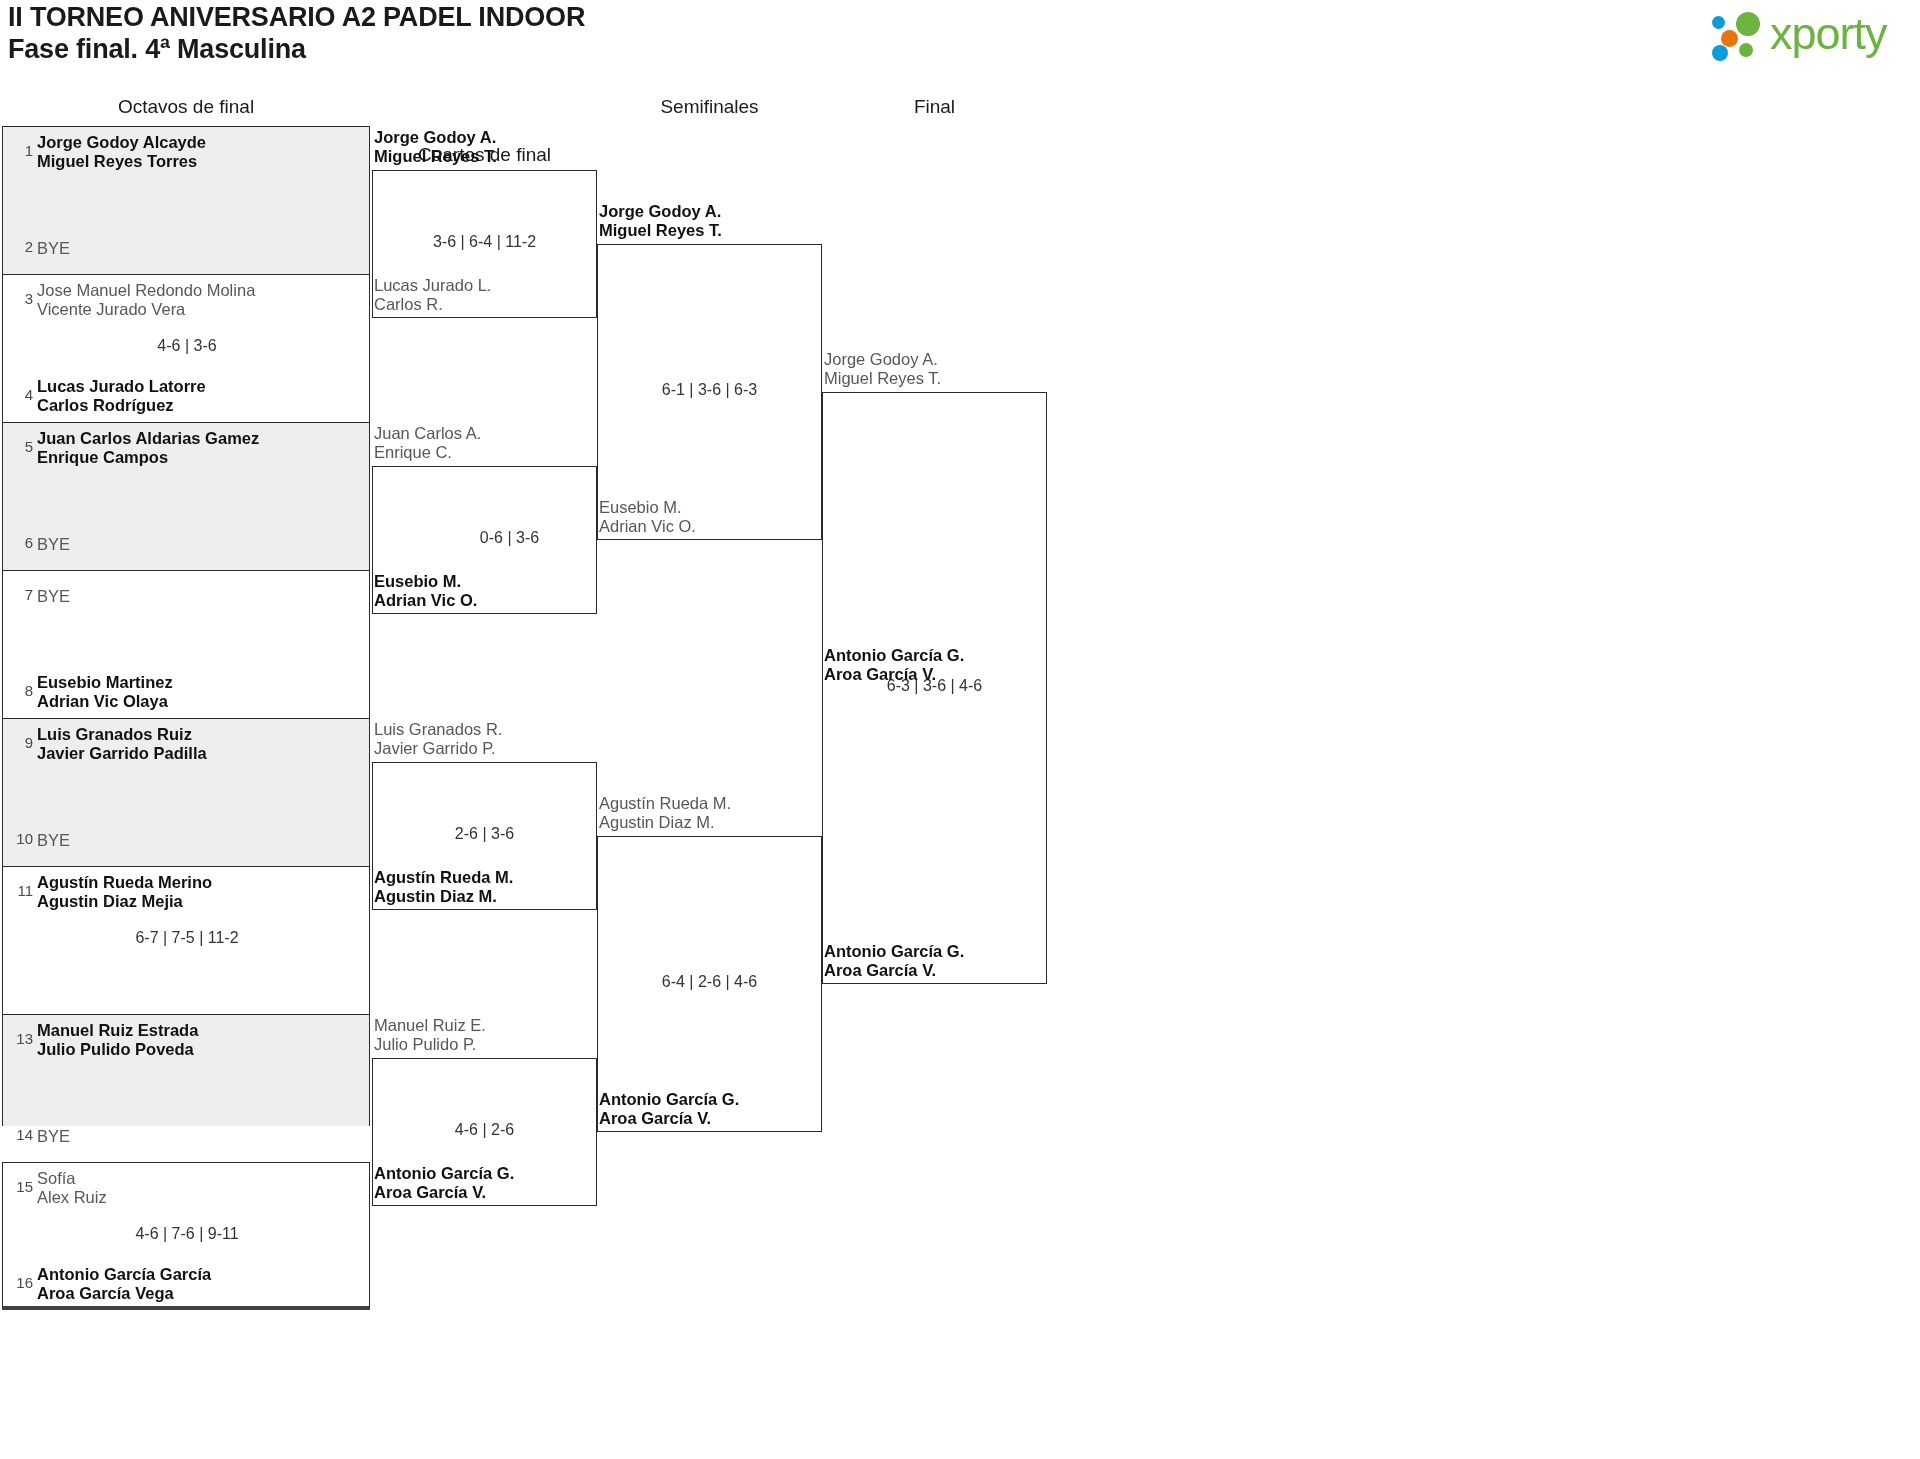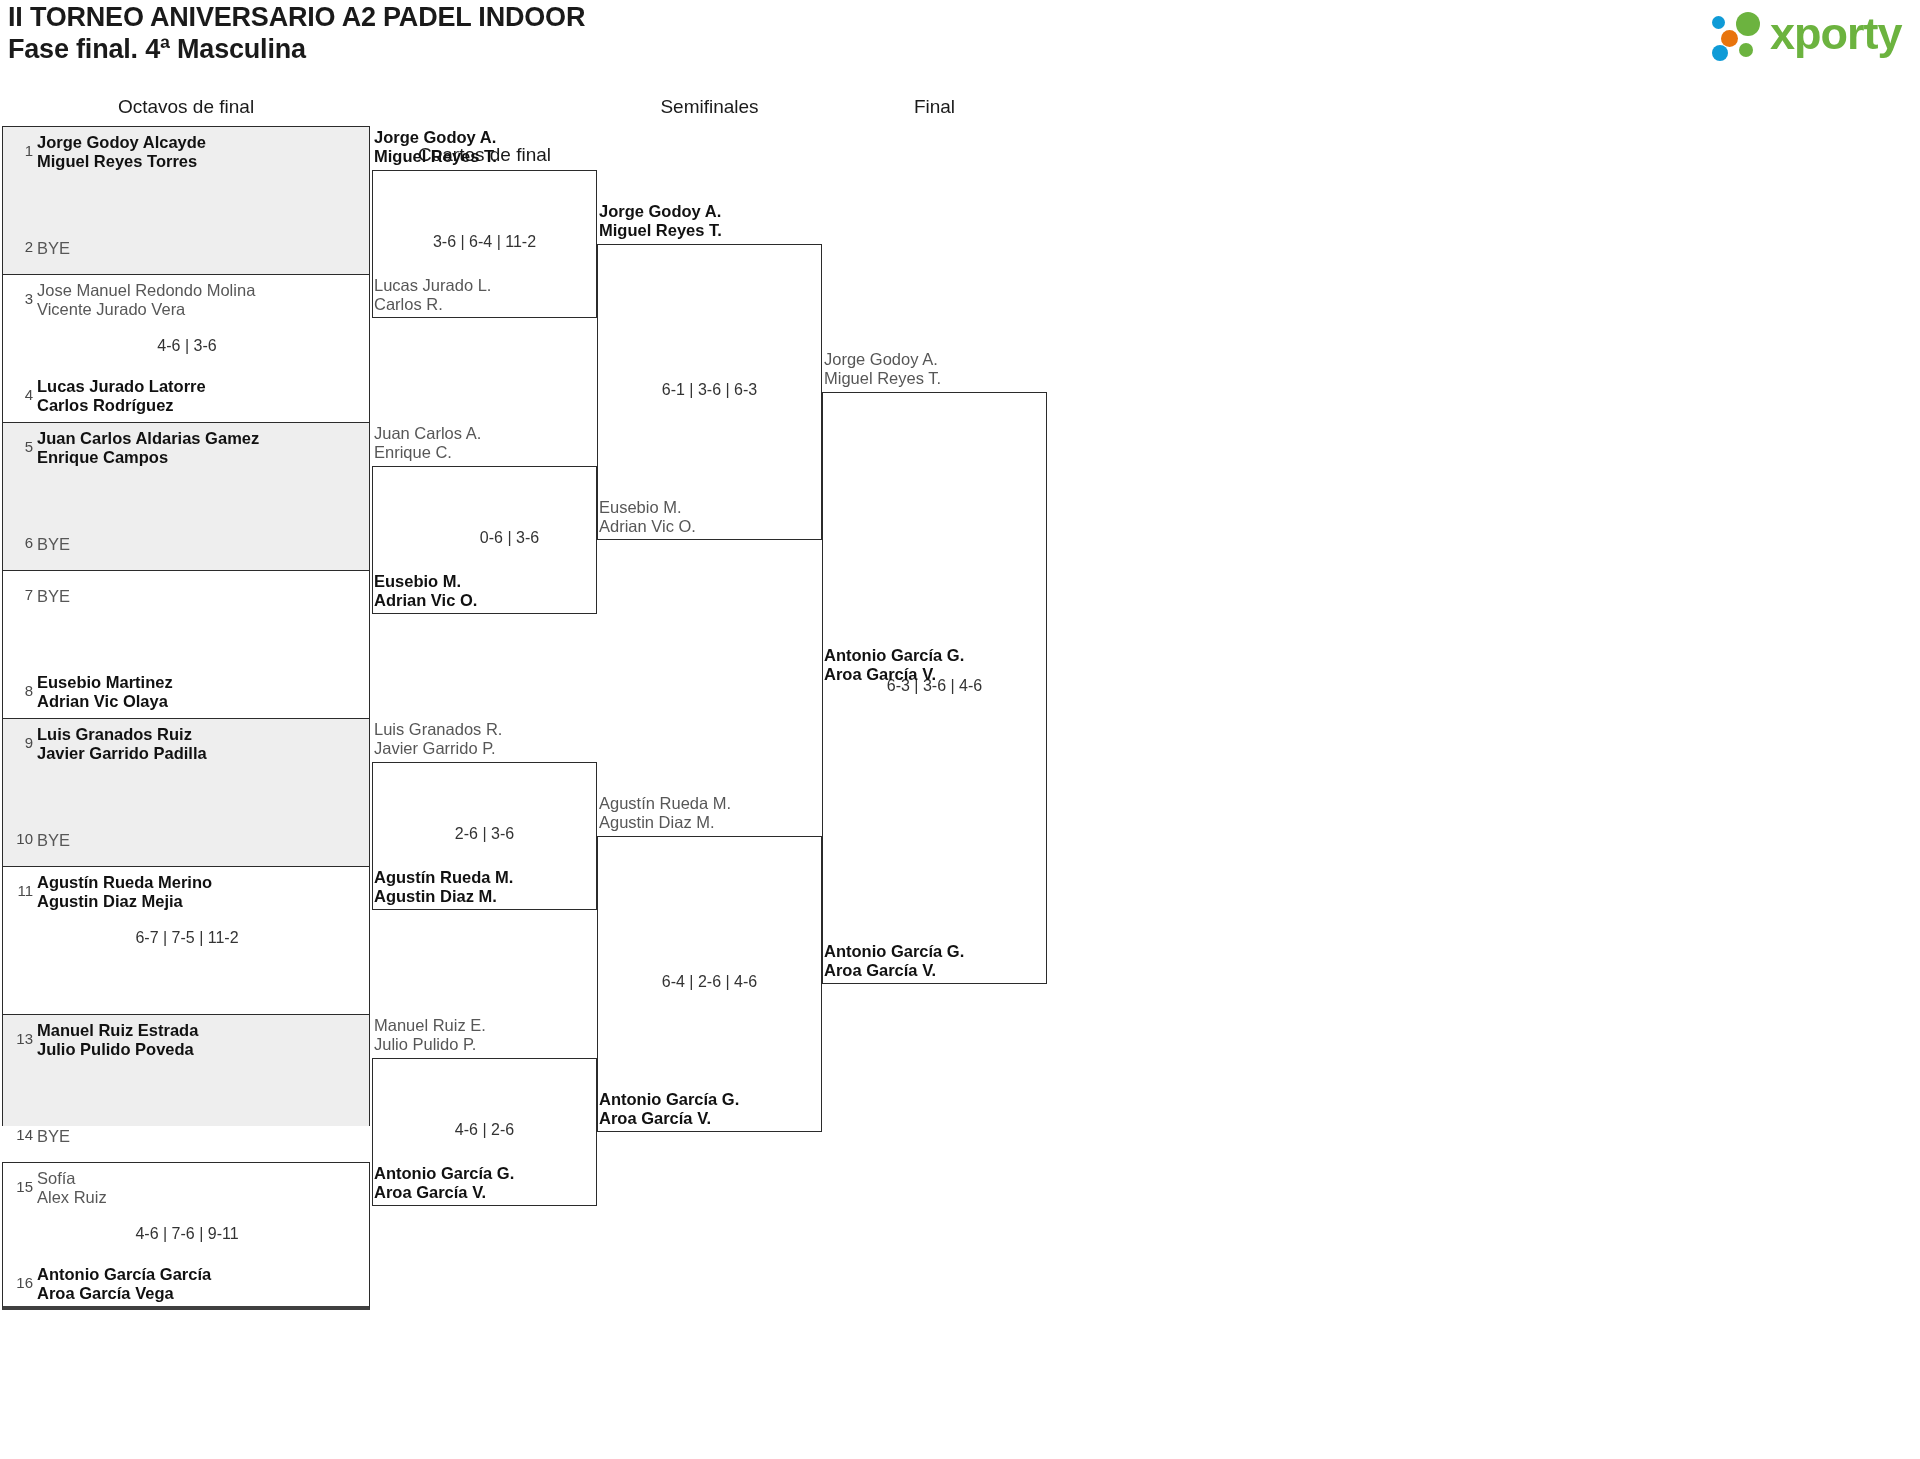--- a/index.html
+++ b/index.html
@@ -44,21 +44,21 @@
     position: absolute;
     left: 1712px; top: 6px;
     width: 200px; height: 58px;
   }
   #logo-dots { position: absolute; left: 0; top: 6px; width: 56px; height: 48px; }
   .dot { position: absolute; border-radius: 50%; }
   #logo-word {
     position: absolute;
     left: 58px; top: 2px;
     font-size: 45px;
-    font-weight: bold;
+    font-weight: normal;
     color: #6cb33f;
     letter-spacing: -1px;
     line-height: 52px;
   }
 
   
   .round-head {
     position: absolute;
     top: 96px;
     font-size: 19px;

